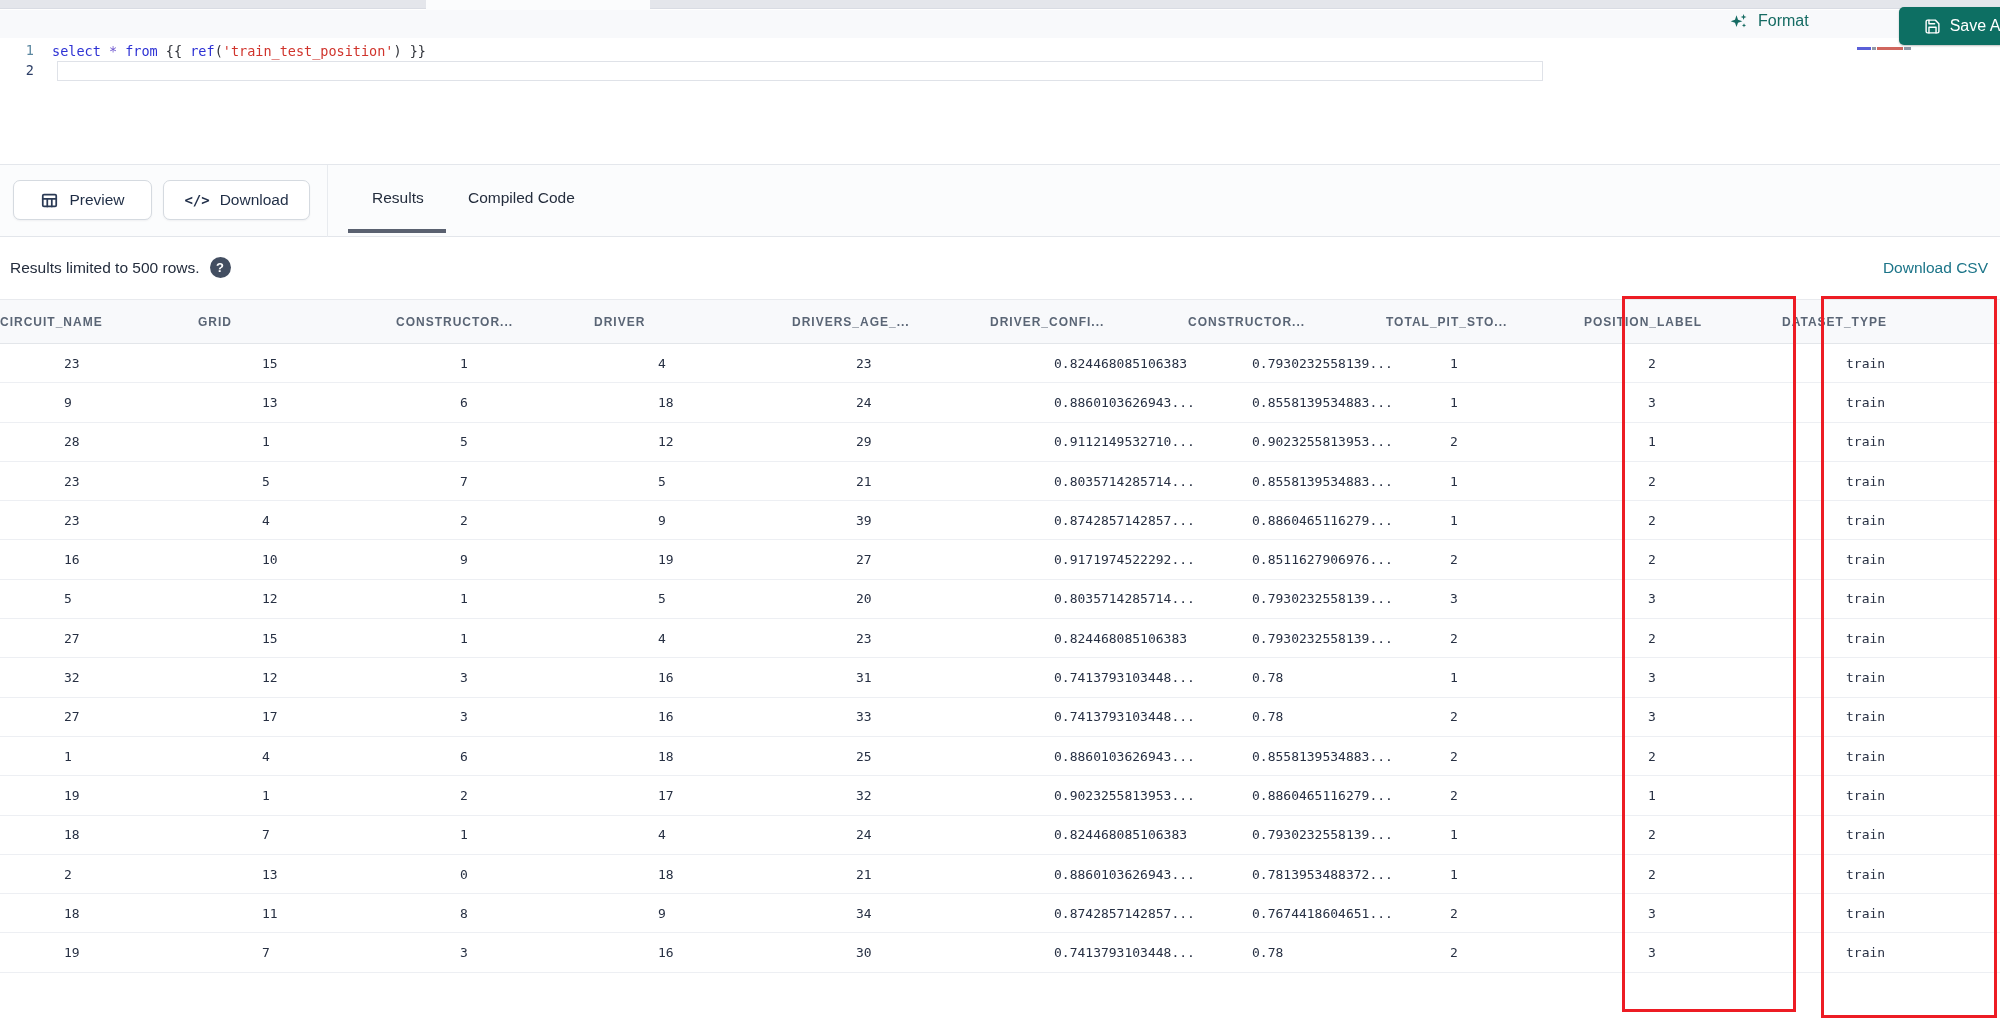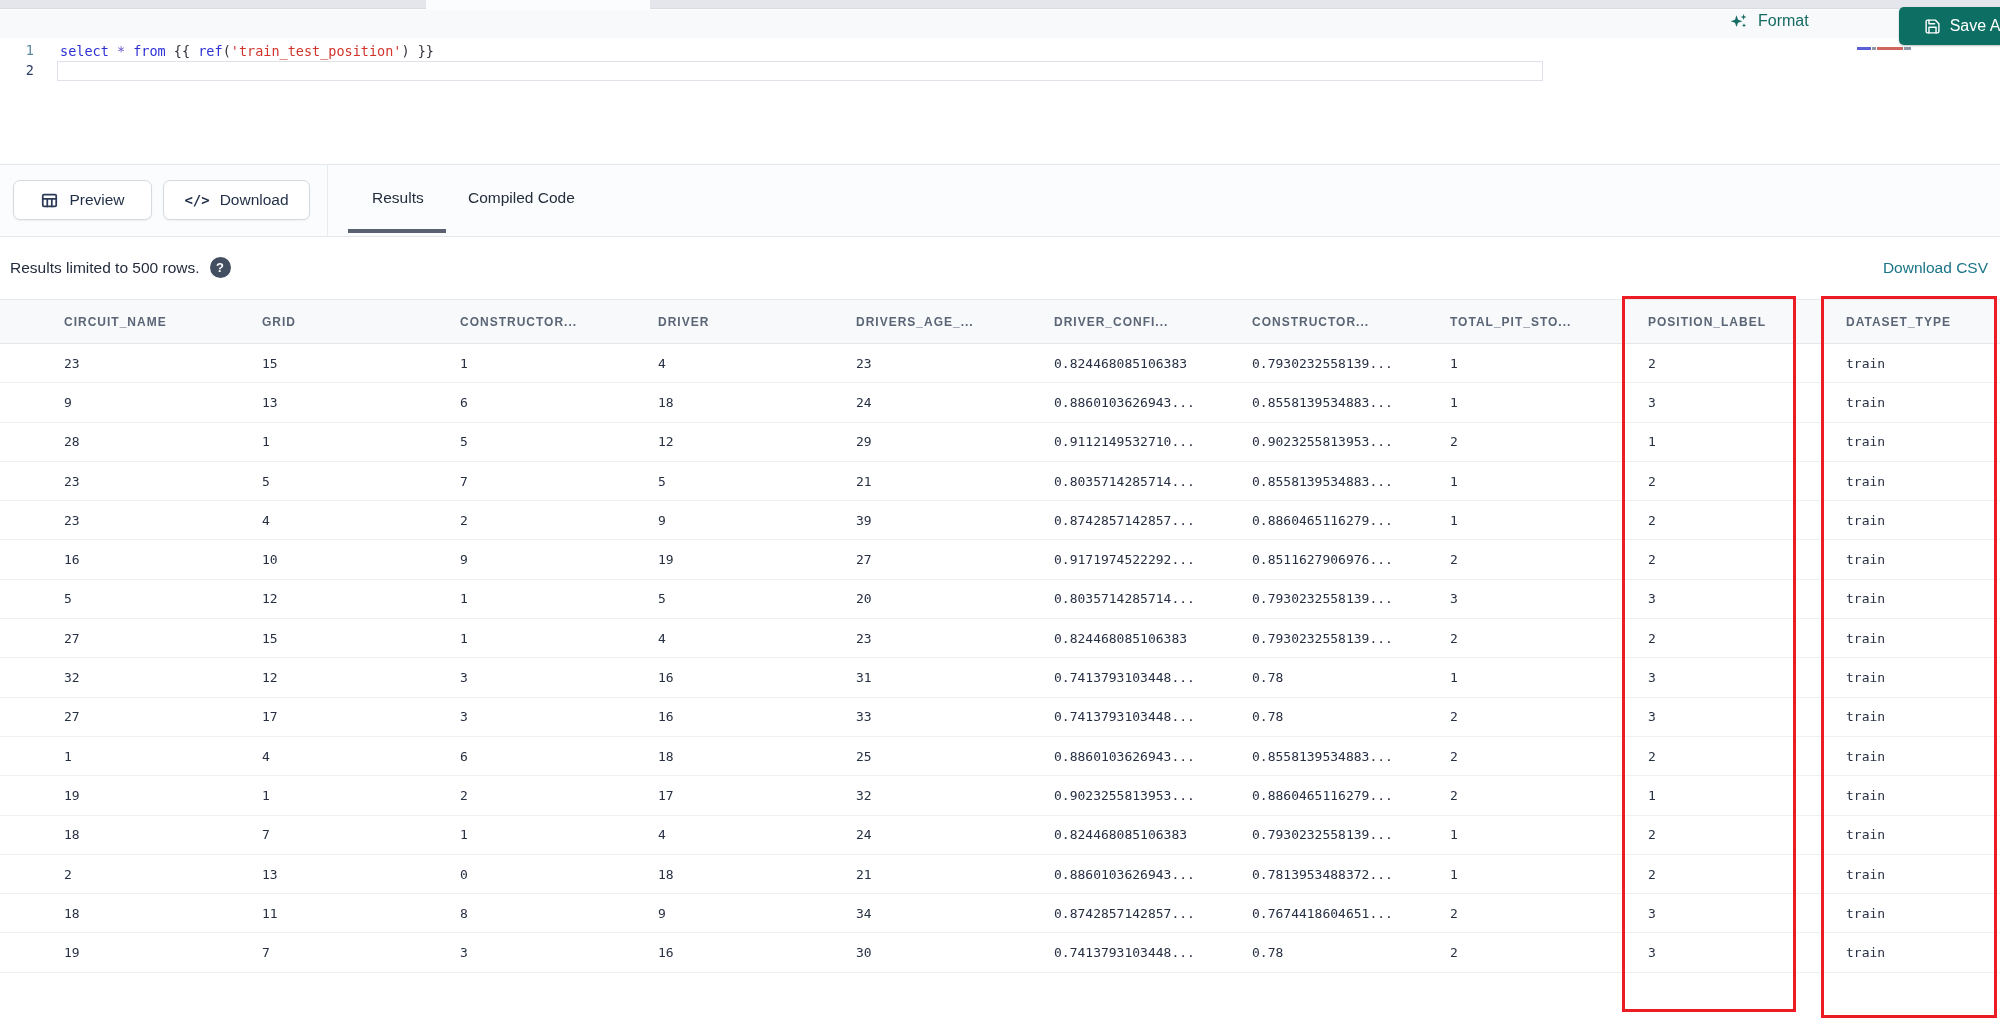--- a/index.html
+++ b/index.html
@@ -19,21 +19,21 @@
   .saveas-btn { position:absolute; left:1899px; top:7px; width:134px; height:38px; background:#0d6f63;
                 border-radius:5px; display:flex; align-items:center; justify-content:center; gap:9px;
                 color:#ffffff; font-size:16px; font-weight:500; box-shadow:0 1px 2px rgba(0,0,0,.25);
                 cursor:pointer; z-index:5; }
 
   
   .editor { position:absolute; left:0; top:38px; width:2000px; height:126px; background:#ffffff;
             font-family:"DejaVu Sans Mono", monospace; font-size:13.5px; }
   .gutter-num { position:absolute; width:20px; text-align:right; color:#5b87a0; }
   .gutter-num.active { color:#2c3e66; }
-  .code-line { position:absolute; left:60px; height:19px; line-height:19px; white-space:pre; }
+  .code-line { position:absolute; left:52px; height:19px; line-height:19px; white-space:pre; }
   .curline-box { position:absolute; left:57px; top:23px; width:1486px; height:20px;
                  border:1px solid #dfe2e8; background:#ffffff; }
   .tok-keyword { color:#2d31d4; }
   .tok-function { color:#2d31d4; }
   .tok-operator { color:#6e56cf; }
   .tok-string { color:#d0342c; }
   .tok-plain { color:#30333a; }
   .minimap { position:absolute; left:1857px; top:9px; width:60px; height:5px; display:flex; gap:1px; }
   .minimap span { height:3px; display:inline-block; }
 
@@ -60,21 +60,21 @@
   .help-icon { width:21px; height:21px; border-radius:50%; background:#434e61; color:#ffffff;
                font-size:13px; font-weight:700; display:inline-flex; align-items:center;
                justify-content:center; cursor:pointer; }
   .download-csv { position:absolute; right:12px; top:21px; font-size:15.5px; color:#1b7488; cursor:pointer; }
 
   
   .table-wrap { position:absolute; left:0; top:299px; width:2000px; }
   table { width:2000px; border-collapse:collapse; table-layout:fixed; }
   col { width:198px; } col.last { width:218px; }
   thead tr { height:44px; background:#f8f9fb; }
-  th { text-align:left; padding-left:64px; font-size:12px; font-weight:700; letter-spacing:1px;
+  th { text-align:left; font-size:12px; font-weight:700; letter-spacing:1px;
        color:#5a6575; border-top:1px solid #e8eaee; border-bottom:1px solid #e3e6ea; white-space:nowrap; }
   tbody tr { height:39.3px; }
   td { padding-left:64px; font-family:"DejaVu Sans Mono", monospace; font-size:13px; color:#273043;
        border-bottom:1px solid #edeff3; white-space:nowrap; }
 
   
   .anno-box { position:absolute; border:3px solid #ed1c24; z-index:8; pointer-events:none; }
   .anno-pos { left:1622px; top:296px; width:174px; height:716px; }
   .anno-ds  { left:1821px; top:296px; width:176px; height:722px; }
 

